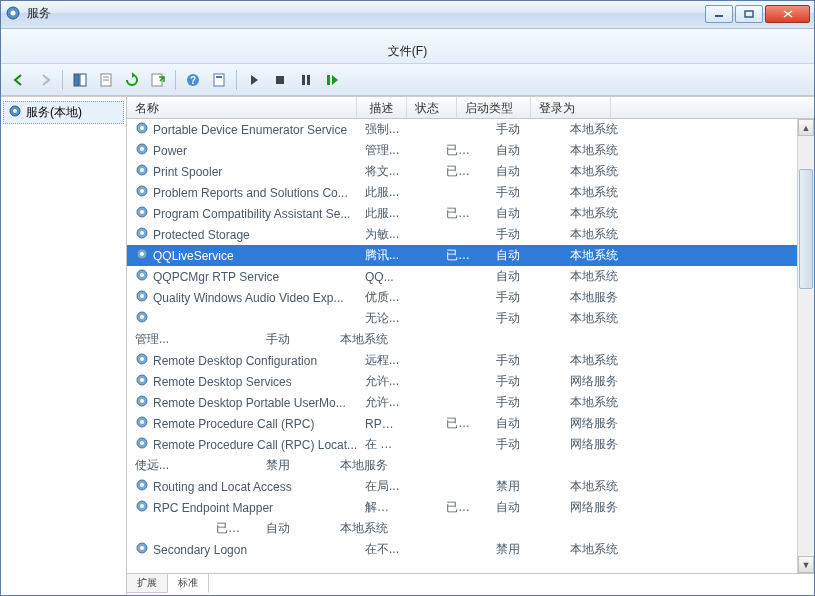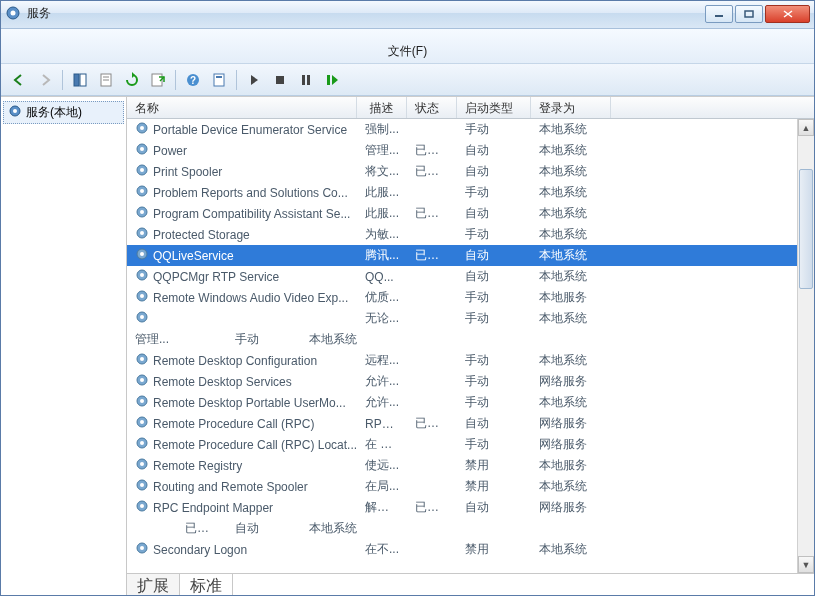--- a/index.html
+++ b/index.html
@@ -29,25 +29,25 @@
 .col-status { width: 50px; }
 .col-startup { width: 74px; }
 .col-logon { width: 80px; }
 .list-body { position: absolute; top: 22px; left: 0; right: 0; bottom: 0; overflow-y: auto; overflow-x: hidden; }
 .row { display: flex; height: 21px; align-items: center; font-size: 12px; cursor: pointer; }
 .row.selected { background: #2f7bd9; color: #fff; }
 .cell { padding: 0 8px; white-space: nowrap; overflow: hidden; text-overflow: ellipsis; color: #4a5a6a; }
 .row.selected .cell { color: #ffffff; }
 .cell-name { width: 230px; display: flex; align-items: center; gap: 4px; }
 .cell-desc { width: 50px; }
-.cell-status { width: 50px; }
+.cell-status { width: 50px; margin-left: 31px; }
 .cell-startup { width: 74px; }
 .cell-logon { width: 80px; }
 .svc-icon { width: 14px; height: 14px; flex-shrink: 0; }
-.tabs-bottom { height: 22px; display: flex; align-items: flex-start; font-size: 16px; border-top: 1px solid #c8c8c8; background: #fff; }
+.tabs-bottom { height: 22px; display: flex; align-items: flex-start; font-size: 10px; border-top: 1px solid #c8c8c8; background: #fff; }
 .tab { padding: 2px 10px; border: 1px solid #c8c8c8; border-top: none; margin-left: -1px; cursor: pointer; background: #f5f5f5; color: #444; }
 .tab.active { background: #fff; border-bottom-color: #fff; }
 .scrollbar-v { position: absolute; right: 0; top: 22px; bottom: 0; width: 17px; background: #f0f0f0; border-left: 1px solid #d0d0d0; }
 .sb-arrow { height: 17px; background: linear-gradient(to bottom,#f8f8f8,#e0e0e0); border: 1px solid #c0c0c0; display:flex; align-items:center; justify-content:center; font-size:9px; color:#555; cursor:pointer;}
 .sb-thumb { position:absolute; left:1px; right:1px; top:50px; height:120px; background: linear-gradient(to right,#e8eef5,#cfdceb); border:1px solid #9fb8d2; border-radius:2px; cursor:pointer;}
 </style>
 </head>
 <body>
 
 <div class="window">
@@ -285,21 +285,21 @@
               <div class="cell cell-status"></div>
               <div class="cell cell-startup">自动</div>
               <div class="cell cell-logon">本地系统</div>
             </div>
             <div class="row">
               <div class="cell cell-name">
                 <span><svg class="svc-icon" viewBox="0 0 14 14">
                     <circle cx="7" cy="7" r="5" fill="#7aa8d0" stroke="#4a7aa0"></circle>
                     <circle cx="7" cy="7" r="2" fill="#fff"></circle>
                   </svg></span>
-                <span>Remote Windows Audio Video Exp...</span>
+                <span>Quality Windows Audio Video Exp...</span>
               </div>
               <div class="cell cell-desc">优质...</div>
               <div class="cell cell-status"></div>
               <div class="cell cell-startup">手动</div>
               <div class="cell cell-logon">本地服务</div>
             </div>
             <div class="row">
               <div class="cell cell-name">
                 <span><svg class="svc-icon" viewBox="0 0 14 14">
                     <circle cx="7" cy="7" r="5" fill="#7aa8d0" stroke="#4a7aa0"></circle>
@@ -376,39 +376,32 @@
                     <circle cx="7" cy="7" r="2" fill="#fff"></circle>
                   </svg></span>
                 <span>Remote Procedure Call (RPC) Locat...</span>
               </div>
               <div class="cell cell-desc">在 W...</div>
               <div class="cell cell-status"></div>
               <div class="cell cell-startup">手动</div>
               <div class="cell cell-logon">网络服务</div>
             </div>
             <div class="row">
-              <div class="cell cell-name">
-                <span><svg class="svc-icon" viewBox="0 0 14 14">
-                    <circle cx="7" cy="7" r="5" fill="#7aa8d0" stroke="#4a7aa0"></circle>
-                    <circle cx="7" cy="7" r="2" fill="#fff"></circle>
-                  </svg></span>
-                <span>Remote Registry</span>
-              </div>
               <div class="cell cell-desc">使远...</div>
               <div class="cell cell-status"></div>
               <div class="cell cell-startup">禁用</div>
               <div class="cell cell-logon">本地服务</div>
             </div>
             <div class="row">
               <div class="cell cell-name">
                 <span><svg class="svc-icon" viewBox="0 0 14 14">
                     <circle cx="7" cy="7" r="5" fill="#7aa8d0" stroke="#4a7aa0"></circle>
                     <circle cx="7" cy="7" r="2" fill="#fff"></circle>
                   </svg></span>
-                <span>Routing and Remote Spooler</span>
+                <span>Routing and Locat Access</span>
               </div>
               <div class="cell cell-desc">在局...</div>
               <div class="cell cell-status"></div>
               <div class="cell cell-startup">禁用</div>
               <div class="cell cell-logon">本地系统</div>
             </div>
             <div class="row">
               <div class="cell cell-name">
                 <span><svg class="svc-icon" viewBox="0 0 14 14">
                     <circle cx="7" cy="7" r="5" fill="#7aa8d0" stroke="#4a7aa0"></circle>

